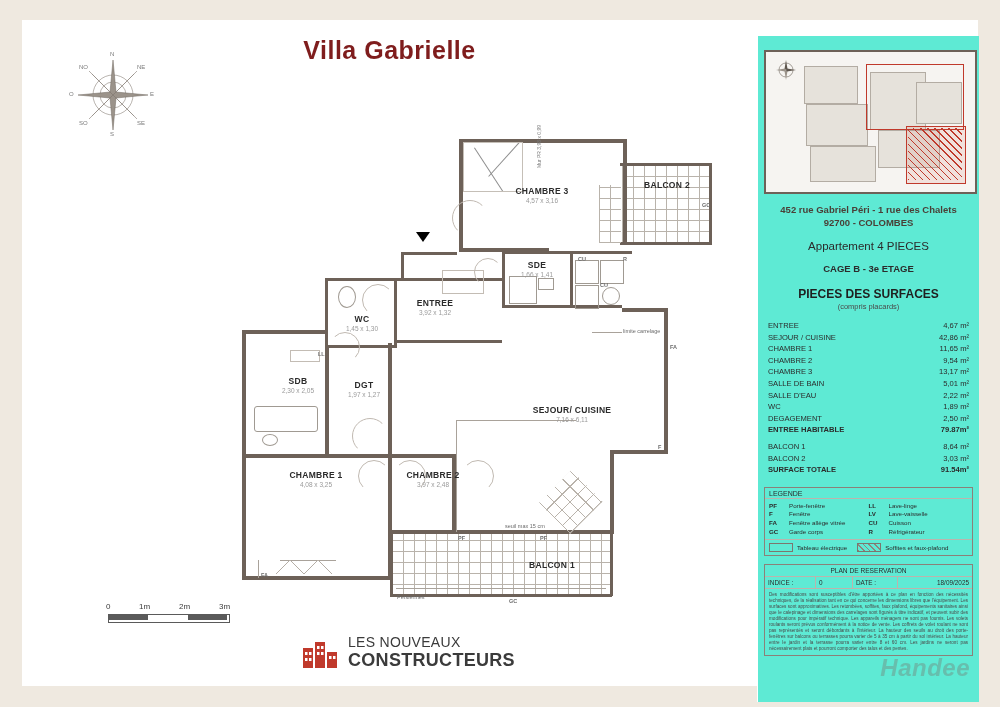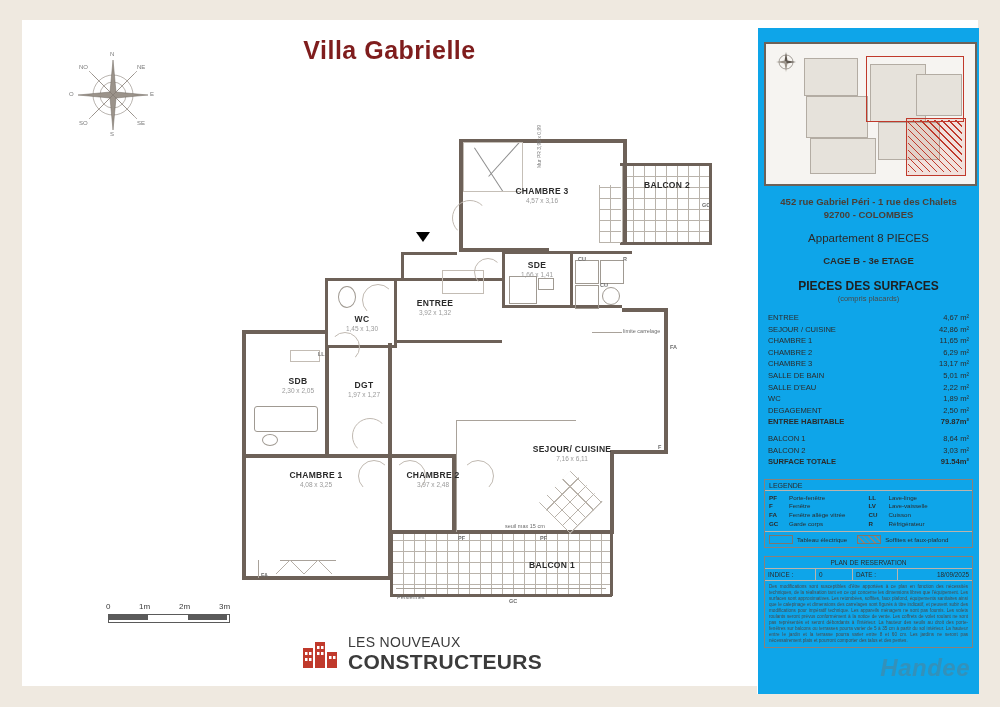--- a/index.html
+++ b/index.html
@@ -36,21 +36,21 @@
   .compass .lab{position:absolute;font-size:6px;color:#7a7a7a;}
   
   .scalebar{position:absolute;left:86px;top:582px;width:140px;height:28px;}
   .scalebar .bar{position:absolute;left:0;top:12px;width:120px;height:7px;border:1px solid #5a5a5a;}
   .scalebar .seg{position:absolute;top:0;height:100%;background:#5a5a5a;}
   .scalebar .lbl{position:absolute;top:0;font-size:8px;color:#3b3b3b;}
   
   .logo{position:absolute;left:280px;top:612px;width:220px;height:44px;}
   .logo .mark{position:absolute;left:0;top:2px;width:40px;height:36px;}
   .logo .t1{position:absolute;left:46px;top:2px;font-size:14px;color:#3b3b3b;letter-spacing:.3px;}
-  .logo .t2{position:absolute;left:46px;top:18px;font-size:21px;font-weight:bold;color:#3b3b3b;letter-spacing:.3px;}
+  .logo .t2{position:absolute;left:46px;top:18px;font-size:18px;font-weight:bold;color:#3b3b3b;letter-spacing:.3px;}
 
   
   .fp{position:absolute;left:0;top:0;width:735px;height:666px;}
   .wall{position:absolute;background:#6d6158;}
   .thin{position:absolute;background:#8d8d8d;}
   .room{position:absolute;text-align:center;color:#2b2b2b;}
   .room .nm{font-size:8.5px;font-weight:bold;letter-spacing:.3px;}
   .room .dim{font-size:6.5px;color:#9a9a9a;margin-top:1px;}
   .hatch{
     position:absolute;
@@ -61,22 +61,22 @@
   .tiny{position:absolute;font-size:5.5px;color:#6b6b6b;}
   .tinyb{position:absolute;font-size:5.5px;color:#6b6b6b;font-weight:bold;}
   .arc{position:absolute;border:1px solid #b8b2aa;border-radius:50%;}
   .ln{position:absolute;background:#a9a29a;}
   .fix{position:absolute;border:1px solid #a09a92;}
   .fixr{position:absolute;border:1px solid #a09a92;border-radius:50%;}
   .tri{position:absolute;width:0;height:0;border-left:7px solid transparent;border-right:7px solid transparent;border-top:10px solid #000;}
 
   
   .panel{
-    position:absolute;left:735px;top:8px;width:221px;height:666px;
-    background:#0ea5e9;border-left:1px solid #ffffff;
+    position:absolute;left:735px;top:16px;width:221px;height:666px;
+    background:#5eead4;border-left:1px solid #ffffff;
   }
   .panel-inner{position:absolute;left:6px;top:14px;width:209px;}
   .sitemap{
     position:relative;width:209px;height:140px;border:2px solid #6d6158;background:#f6f4f1;overflow:hidden;
   }
   .sm-blk{position:absolute;background:#e6e2db;border:1px solid #b3aca3;}
   .sm-red{position:absolute;border:1.5px solid #c0392b;background:rgba(192,57,43,.10);}
   .sm-hatch{position:absolute;background:repeating-linear-gradient(45deg,#c0392b 0 1px,transparent 1px 5px);}
   .sm-compass{position:absolute;left:8px;top:6px;width:24px;height:24px;}
   .addr{margin-top:9px;text-align:center;color:#4a3f37;font-weight:bold;font-size:9.5px;line-height:13px;}
@@ -281,21 +281,21 @@
         <div class="dim">3,92 x 1,32</div>
       </div>
       <div class="room" style="left:244px;top:356px;width:64px;">
         <div class="nm">SDB</div>
         <div class="dim">2,30 x 2,05</div>
       </div>
       <div class="room" style="left:314px;top:360px;width:56px;">
         <div class="nm">DGT</div>
         <div class="dim">1,97 x 1,27</div>
       </div>
-      <div class="room" style="left:490px;top:385px;width:120px;margin-top:39px;">
+      <div class="room" style="left:490px;top:385px;width:120px;">
         <div class="nm">SEJOUR/ CUISINE</div>
         <div class="dim">7,16 x 6,11</div>
       </div>
       <div class="room" style="left:236px;top:450px;width:116px;">
         <div class="nm">CHAMBRE 1</div>
         <div class="dim">4,08 x 3,25</div>
       </div>
       <div class="room" style="left:356px;top:450px;width:110px;">
         <div class="nm">CHAMBRE 2</div>
         <div class="dim">3,97 x 2,48</div>
@@ -361,21 +361,21 @@
         <div class="sm-hatch" style="left:142px;top:76px;width:54px;height:52px;"></div>
         <div class="sm-red" style="left:100px;top:12px;width:96px;height:64px;background:none;"></div>
       </div>
 
       <div class="addr">
         <div>452 rue Gabriel Péri - 1 rue des Chalets</div>
         <div>92700 - COLOMBES</div>
       </div>
 
       <div class="apt">
-        <div>Appartement 8 PIECES</div>
+        <div>Appartement 4 PIECES</div>
       </div>
 
       <div class="cage">CAGE B - 3e ETAGE</div>
 
       <div class="tbl-title">PIECES DES SURFACES</div>
       <div class="tbl-sub">(compris placards)</div>
 
       <div class="surf">
         <div class="row">
               <span>ENTREE</span>
@@ -384,21 +384,21 @@
         <div class="row">
               <span>SEJOUR / CUISINE</span>
               <span>42,86 m²</span>
             </div>
         <div class="row">
               <span>CHAMBRE 1</span>
               <span>11,65 m²</span>
             </div>
         <div class="row">
               <span>CHAMBRE 2</span>
-              <span>6,29 m²</span>
+              <span>9,54 m²</span>
             </div>
         <div class="row">
               <span>CHAMBRE 3</span>
               <span>13,17 m²</span>
             </div>
         <div class="row">
               <span>SALLE DE BAIN</span>
               <span>5,01 m²</span>
             </div>
         <div class="row">

